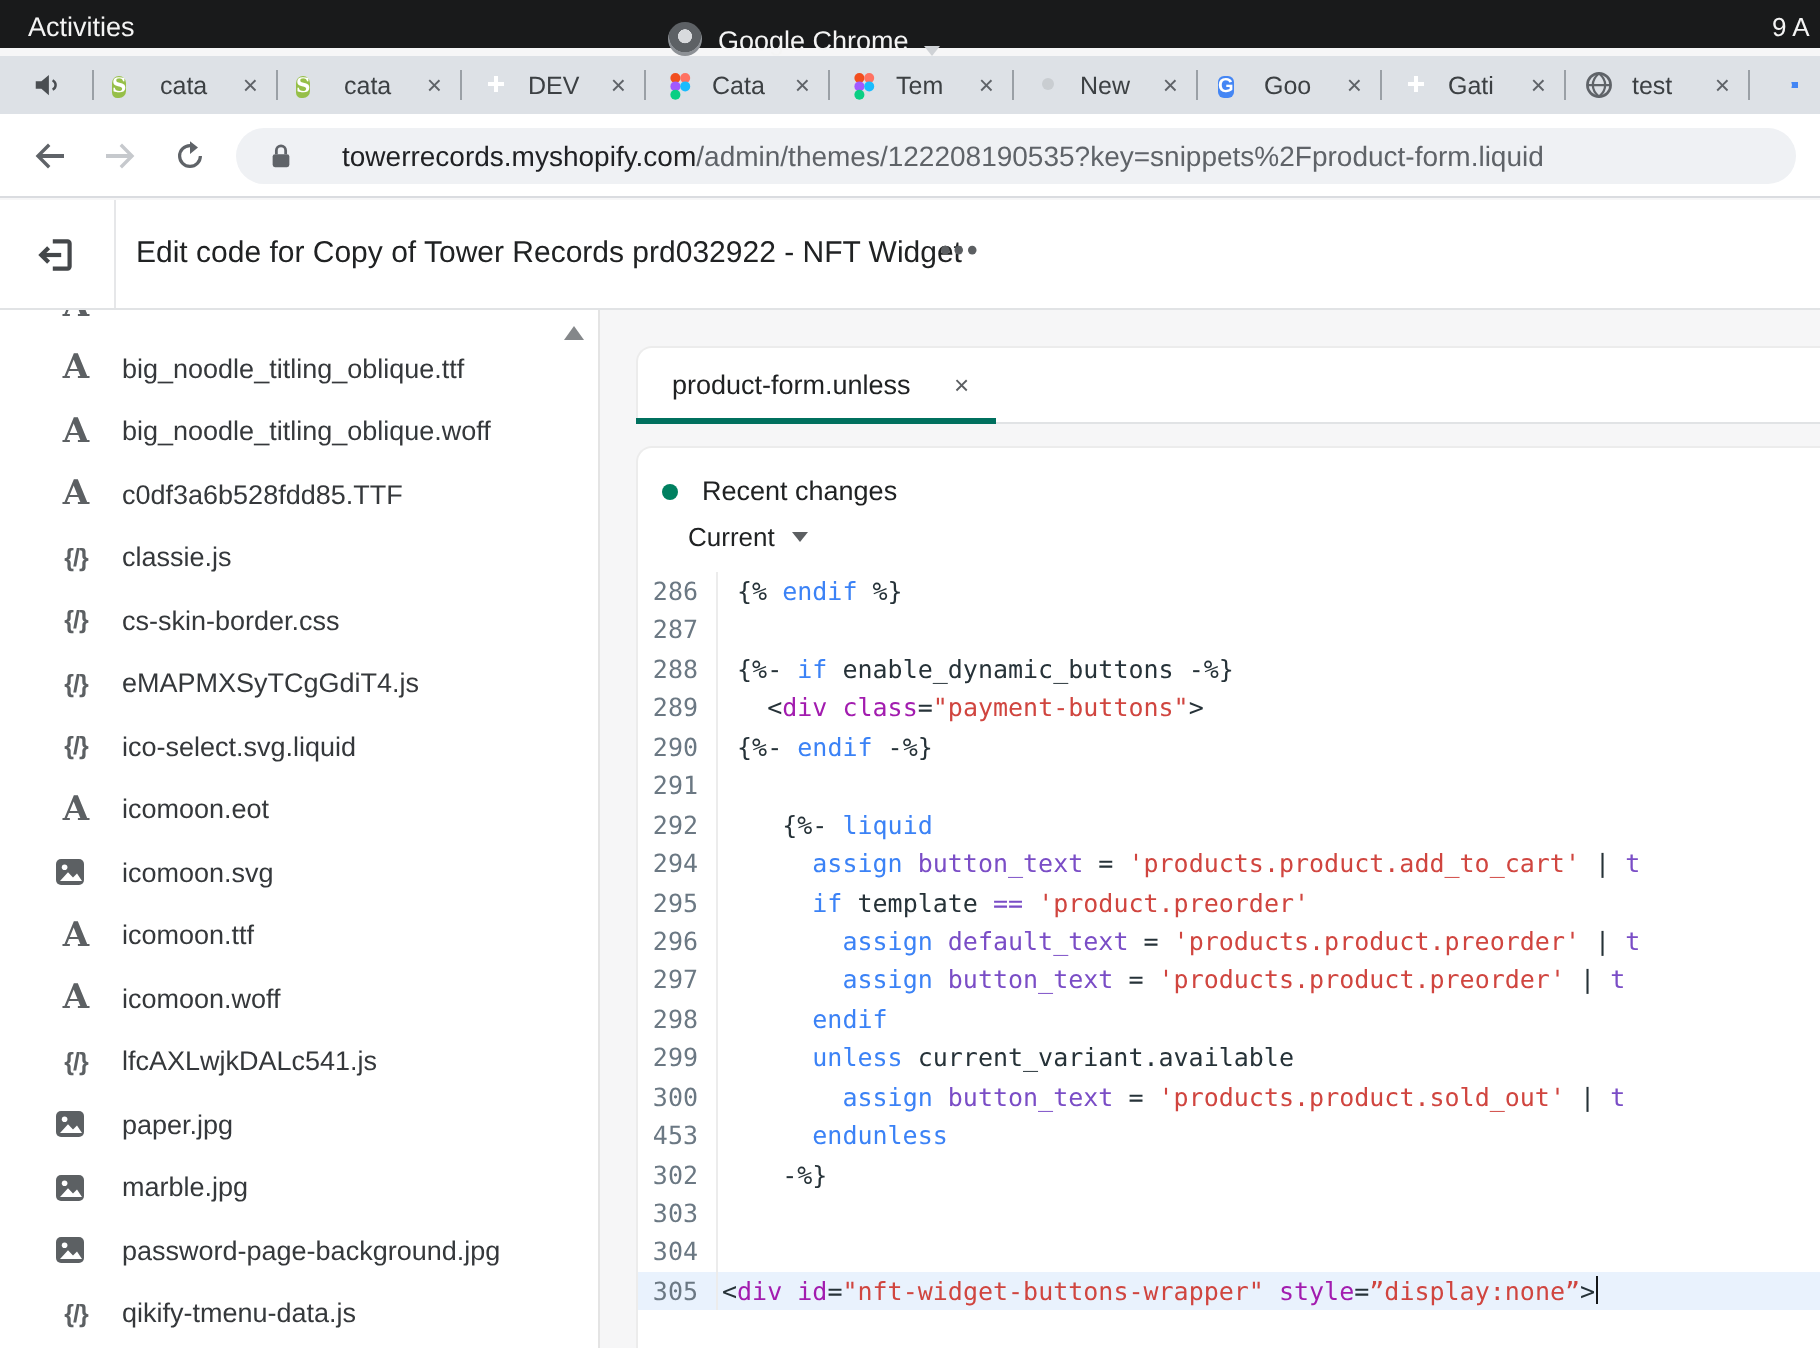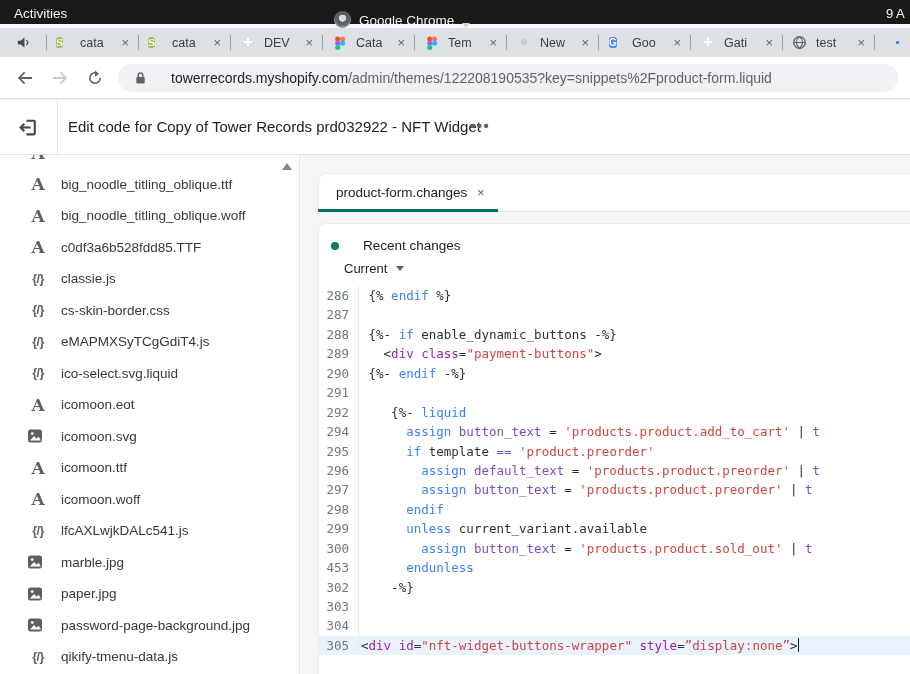--- a/index.html
+++ b/index.html
@@ -57,21 +57,21 @@
   .file .fname{font-size:13.5px;color:#35383b;white-space:nowrap}
   .icon-font{font-family:"DejaVu Serif",serif;font-weight:bold;font-size:17px;line-height:16px}
   .icon-code{font-size:12.5px;font-weight:bold;letter-spacing:-0.5px}
   .scrollup{position:absolute;right:7px;top:8px;width:0;height:0;border-left:5px solid transparent;border-right:5px solid transparent;border-bottom:7px solid #84878a}
   
   .tabcard{position:absolute;left:318px;top:173px;right:0;height:39px;background:#fff;border:1px solid #ececec;border-right:none;border-radius:8px 0 0 0;box-sizing:border-box;border-bottom:1px solid #e1e3e5}
   .etab{position:absolute;left:17px;top:0;line-height:38px;font-size:13.5px;color:#202223}
   .etabx{position:absolute;left:158px;top:0;line-height:38px;font-size:13px;color:#5c5f62}
   .underline{position:absolute;left:-1px;bottom:-1px;width:180px;height:3px;background:#00705e}
   .codecard{position:absolute;left:318px;top:223px;right:0;bottom:0;background:#fff;border:1px solid #ececec;border-right:none;border-bottom:none;border-radius:8px 0 0 0;box-sizing:border-box;overflow:hidden}
-  .recentrow{position:absolute;left:12px;top:14px;display:flex;align-items:center;gap:24px}
+  .recentrow{position:absolute;left:12px;top:14px;display:flex;align-items:center;gap:12px}
   .greendot{width:8px;height:8px;border-radius:50%;background:#008060}
   .recentlbl{font-size:13.5px;color:#202223}
   .currow{position:absolute;left:25px;top:37px;display:flex;align-items:center;gap:9px}
   .curlbl{font-size:13px;color:#202223}
   .curcaret{width:0;height:0;border-left:4.5px solid transparent;border-right:4.5px solid transparent;border-top:5.5px solid #5c5f62}
   .code{position:absolute;left:0;top:62px;right:0;font-family:"DejaVu Sans Mono",monospace;font-size:12.5px}
   .cl{display:flex;height:19.45px;line-height:19.45px}
   .cl.active{background:#e9f2fd}
   .gut{flex:0 0 40px;box-sizing:border-box;text-align:right;padding-right:9px;color:#6b7883;border-right:1px solid #ececec}
   .src{white-space:pre;padding-left:2px;color:#263238}
@@ -286,52 +286,52 @@
         <span class="fname">lfcAXLwjkDALc541.js</span>
       </div>
       <div class="file">
         <span class="ficon">
           <svg width="16" height="16" viewBox="0 0 16 16">
             <rect x="1" y="1.5" width="14" height="13" rx="2.5" fill="#5c6063"></rect>
             <circle cx="5.3" cy="5.6" r="1.4" fill="#fff"></circle>
             <path d="M3 12.5l4-4.4 2.5 2.6 2-2 2.5 3.8z" fill="#fff"></path>
           </svg>
         </span>
-        <span class="fname">marble.jpg</span>
+        <span class="fname">paper.jpg</span>
       </div>
       <div class="file">
         <span class="ficon">
           <svg width="16" height="16" viewBox="0 0 16 16">
             <rect x="1" y="1.5" width="14" height="13" rx="2.5" fill="#5c6063"></rect>
             <circle cx="5.3" cy="5.6" r="1.4" fill="#fff"></circle>
             <path d="M3 12.5l4-4.4 2.5 2.6 2-2 2.5 3.8z" fill="#fff"></path>
           </svg>
         </span>
-        <span class="fname">paper.jpg</span>
+        <span class="fname">marble.jpg</span>
       </div>
       <div class="file">
         <span class="ficon">
           <svg width="16" height="16" viewBox="0 0 16 16">
             <rect x="1" y="1.5" width="14" height="13" rx="2.5" fill="#5c6063"></rect>
             <circle cx="5.3" cy="5.6" r="1.4" fill="#fff"></circle>
             <path d="M3 12.5l4-4.4 2.5 2.6 2-2 2.5 3.8z" fill="#fff"></path>
           </svg>
         </span>
         <span class="fname">password-page-background.jpg</span>
       </div>
       <div class="file">
         <span class="ficon icon-code">{/}</span>
         <span class="fname">qikify-tmenu-data.js</span>
       </div>
     </div>
   <span class="scrollup"></span>
 </div>
 
 <div class="tabcard">
-  <span class="etab">product-form.changes</span>
+  <span class="etab">product-form.unless</span>
   <span class="etabx">×</span>
   <div class="underline"></div>
 </div>
 
 <div class="codecard">
   <div class="recentrow">
     <span class="greendot"></span>
     <span class="recentlbl">Recent changes</span>
   </div>
   <div class="currow">

